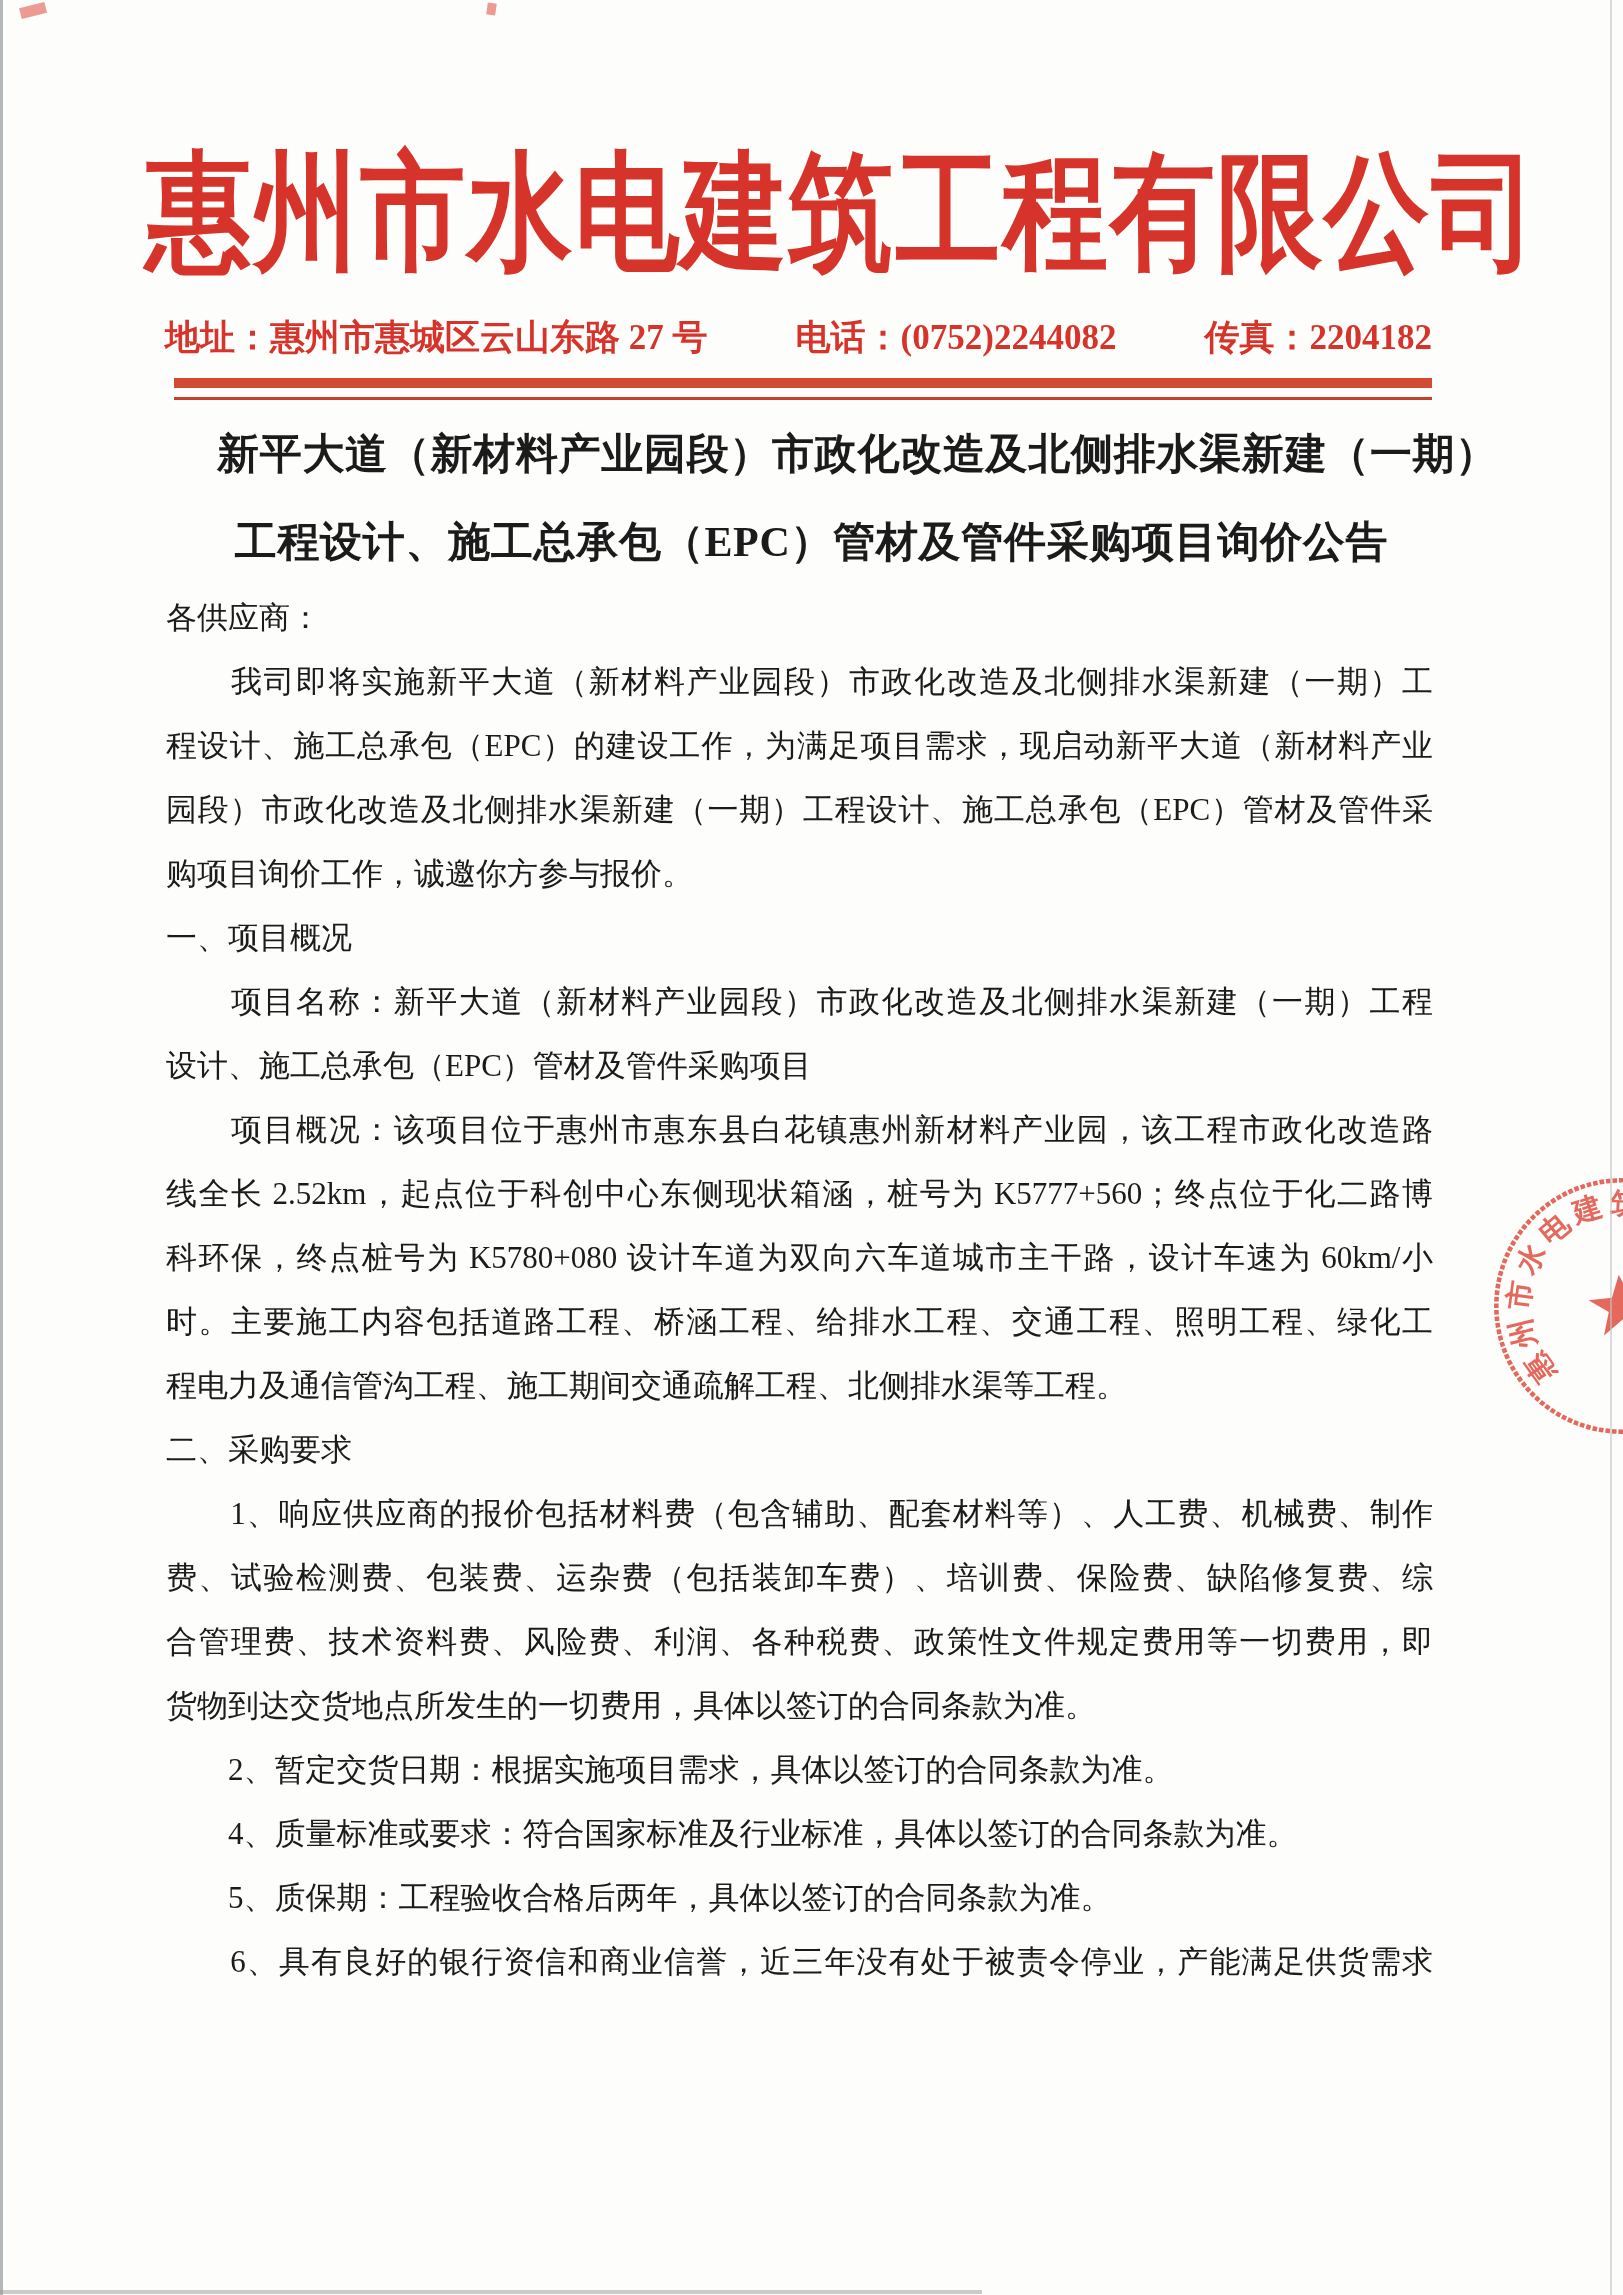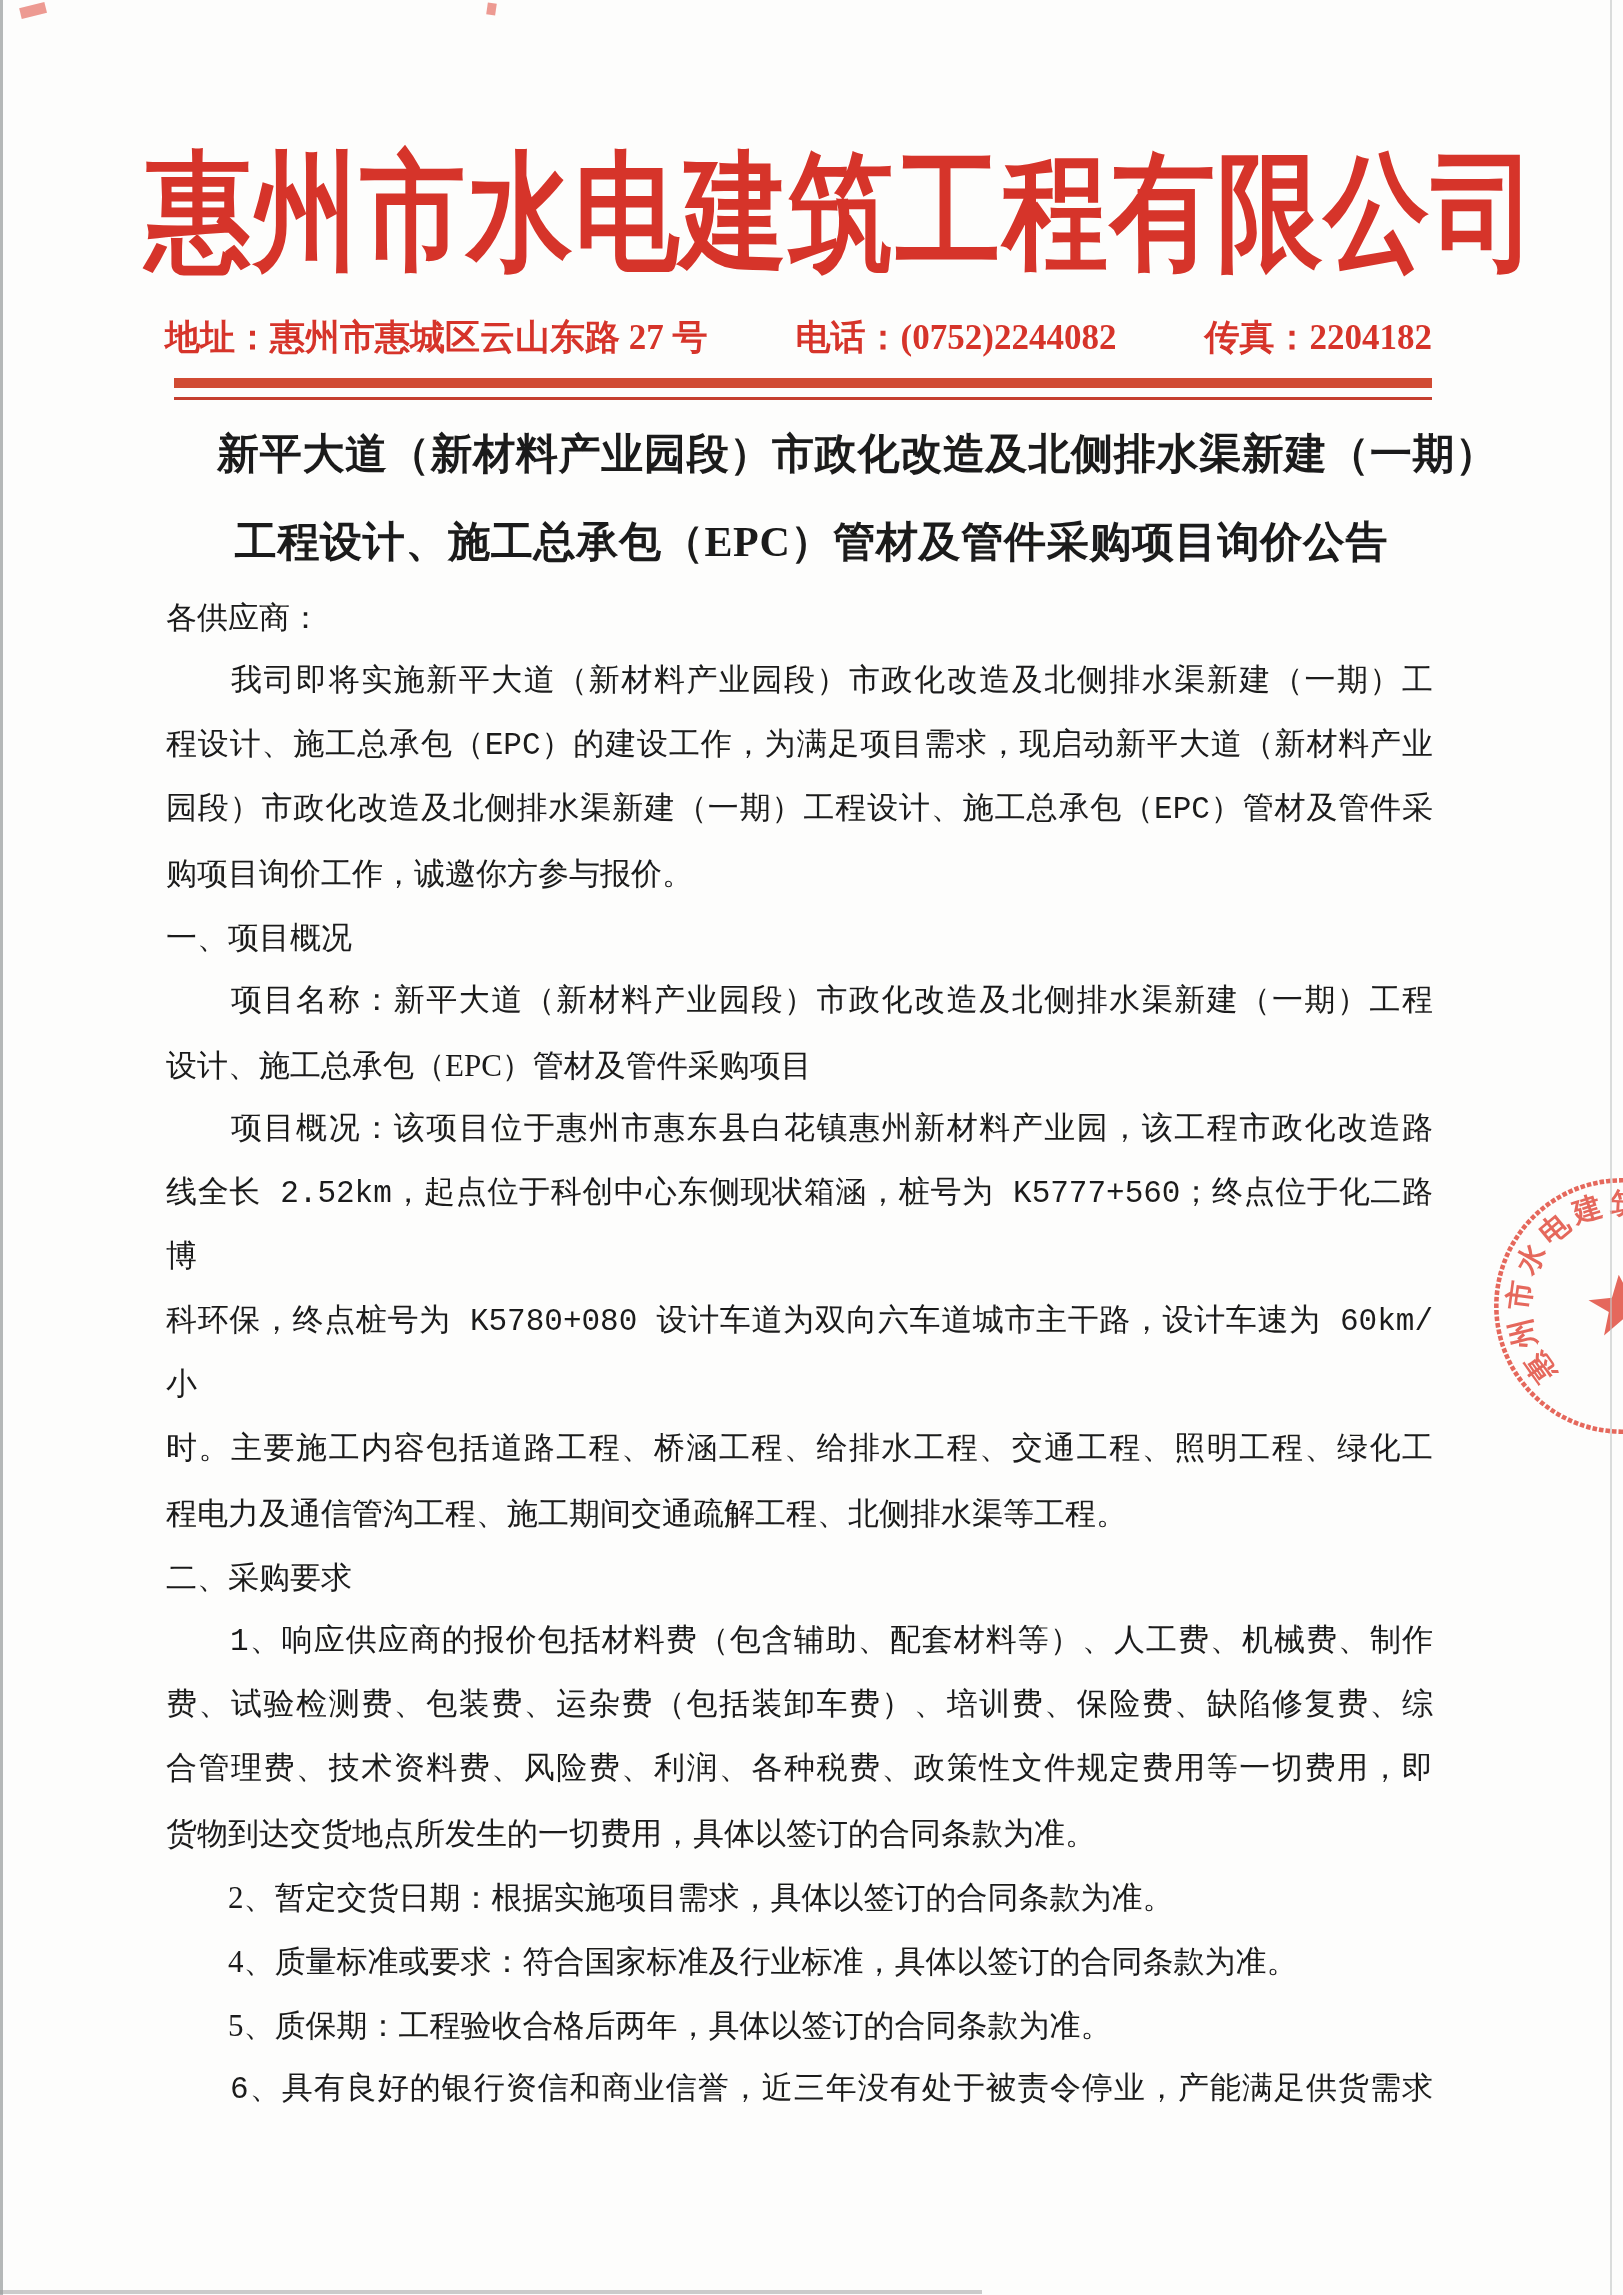--- a/index.html
+++ b/index.html
@@ -49,21 +49,20 @@
     position:absolute;top:586px;left:166px;width:1267px;
     font-size:31px;color:var(--ink,#1b1b1b);
   }
   .body-line{
     line-height:64px;white-space:pre-wrap;
     text-align:left;
   }
   .body-line.full{
     text-align:justify;text-align-last:justify;
     text-justify:inter-character;
-    font-family:Liberation Mono, monospace;
   }
   
   .seal{
     position:absolute;left:1478px;top:1162px;width:288px;height:288px;
     color:var(--seal-red,#e0483a);opacity:.82;
   }
   
   .edge-left{
     position:absolute;left:0;top:0;width:3.3px;height:2295px;
     background:#8f9493;opacity:.65;

